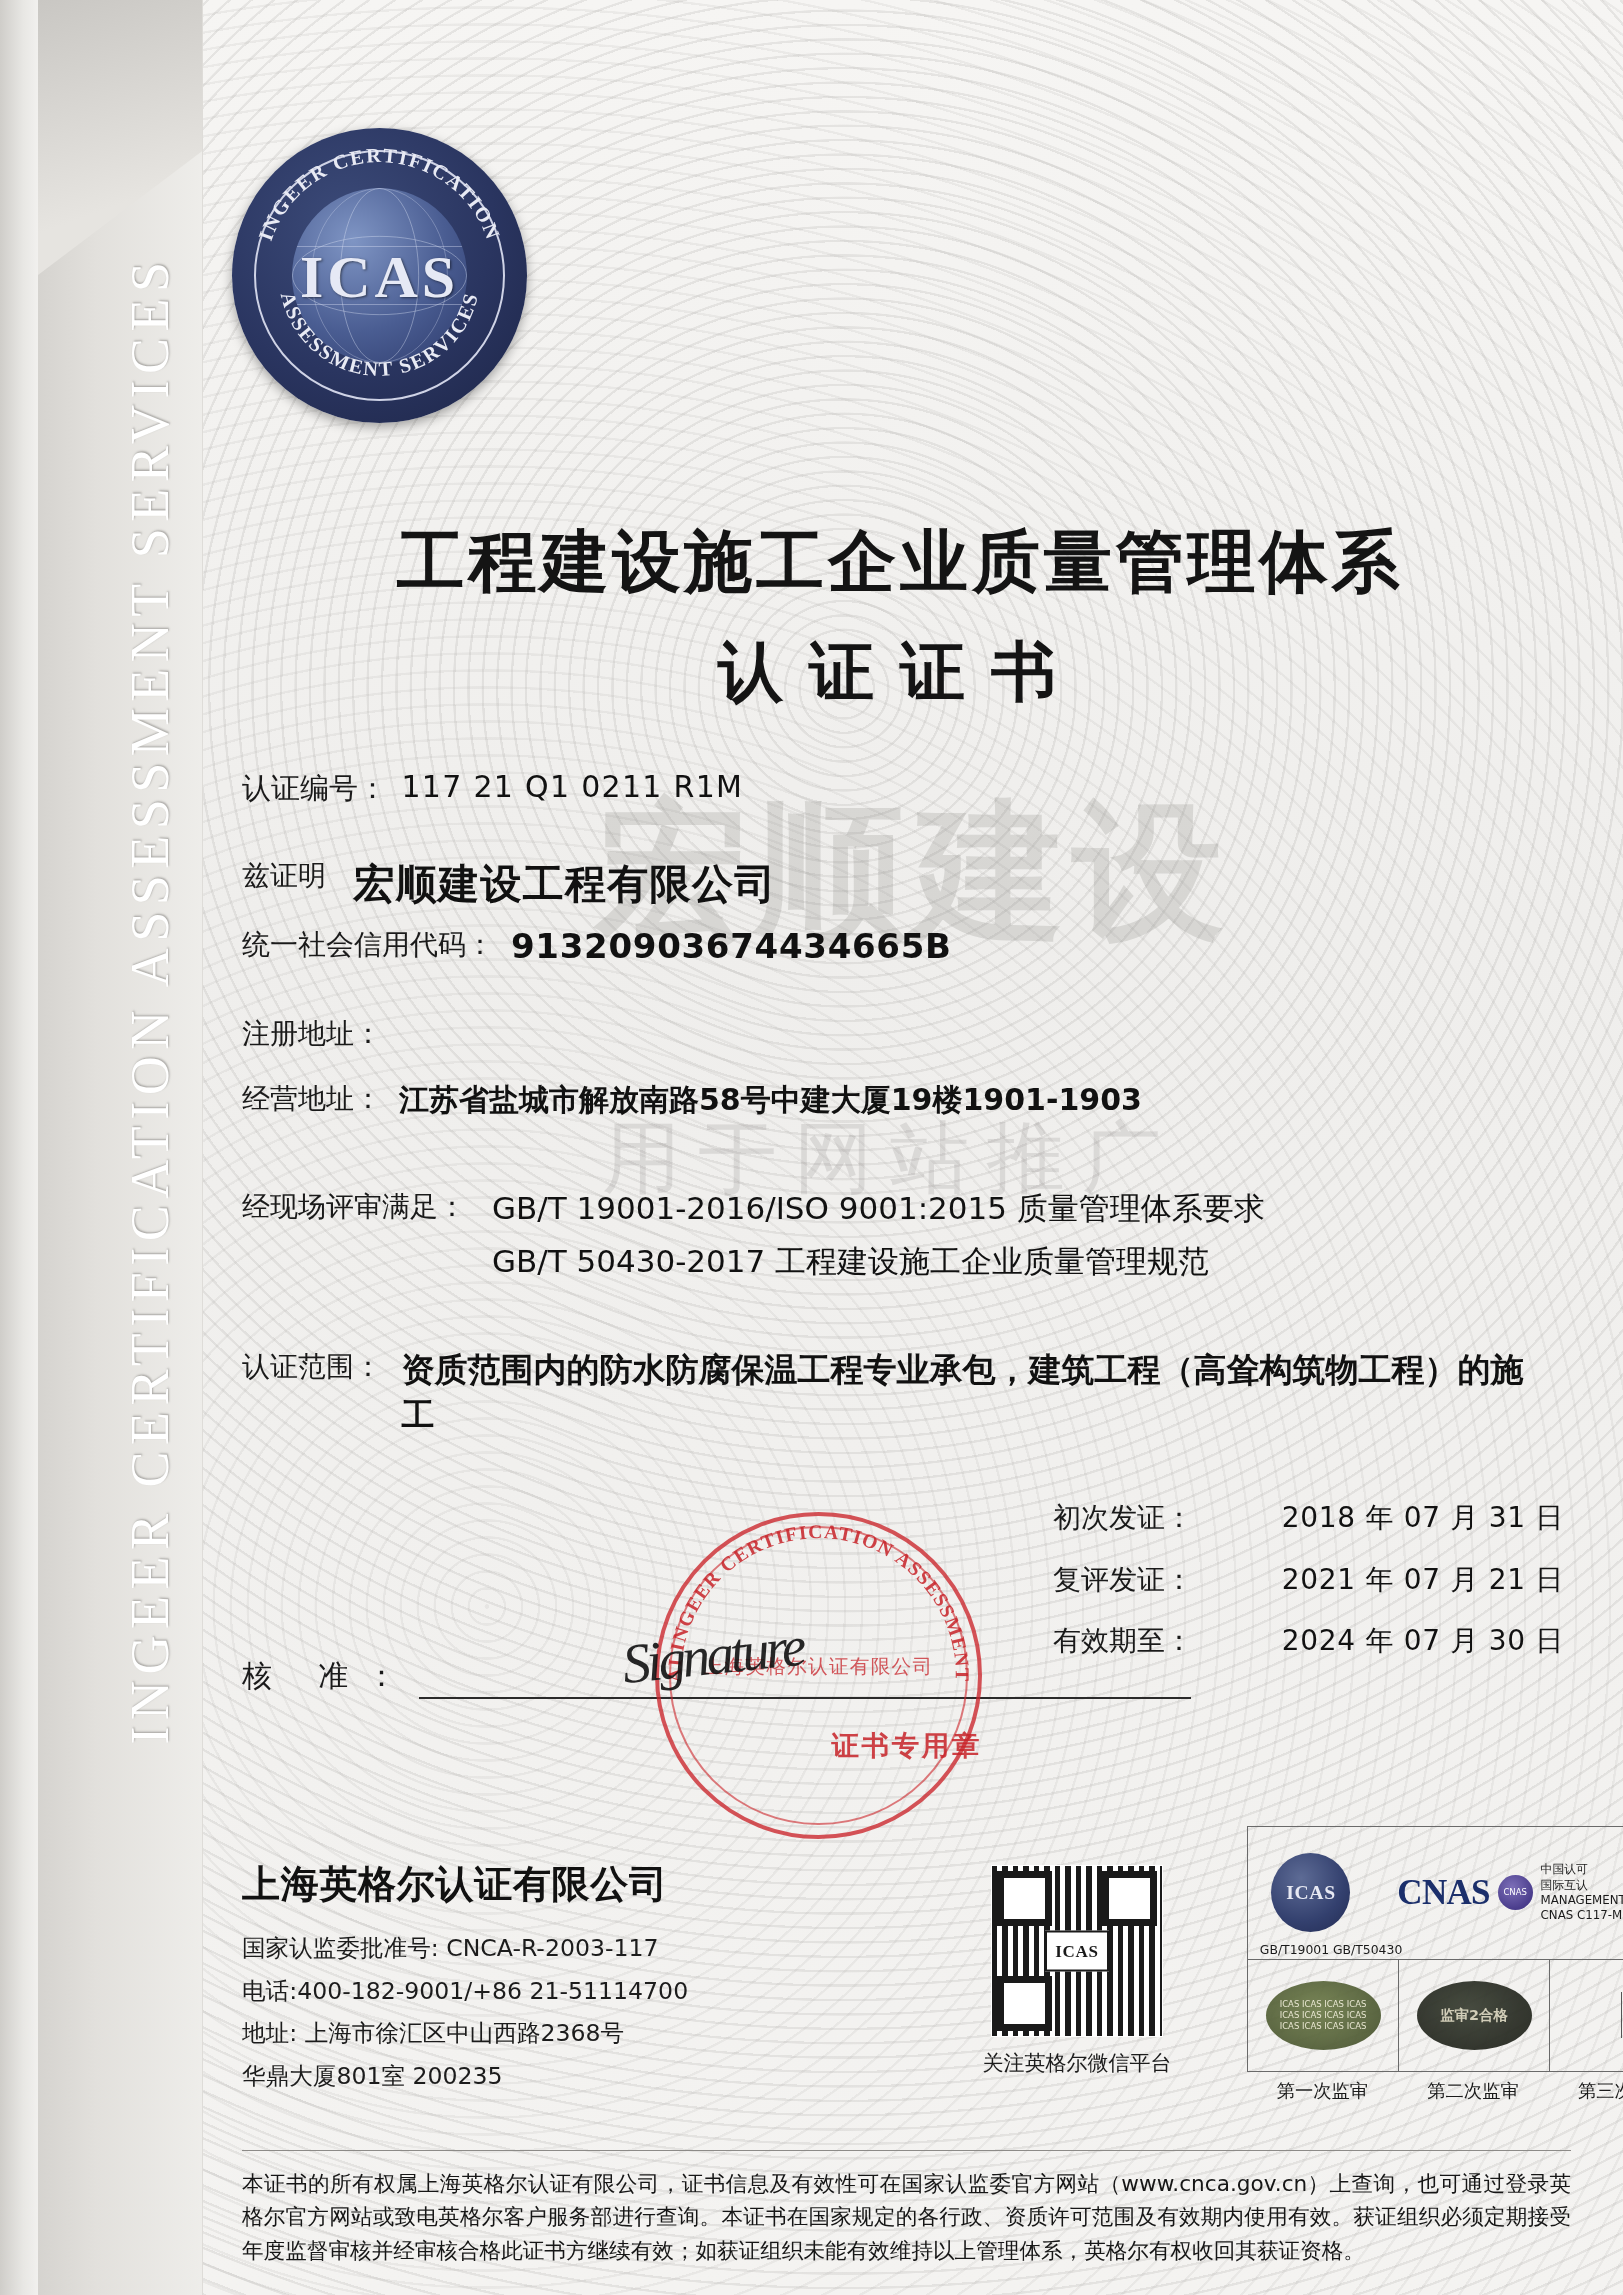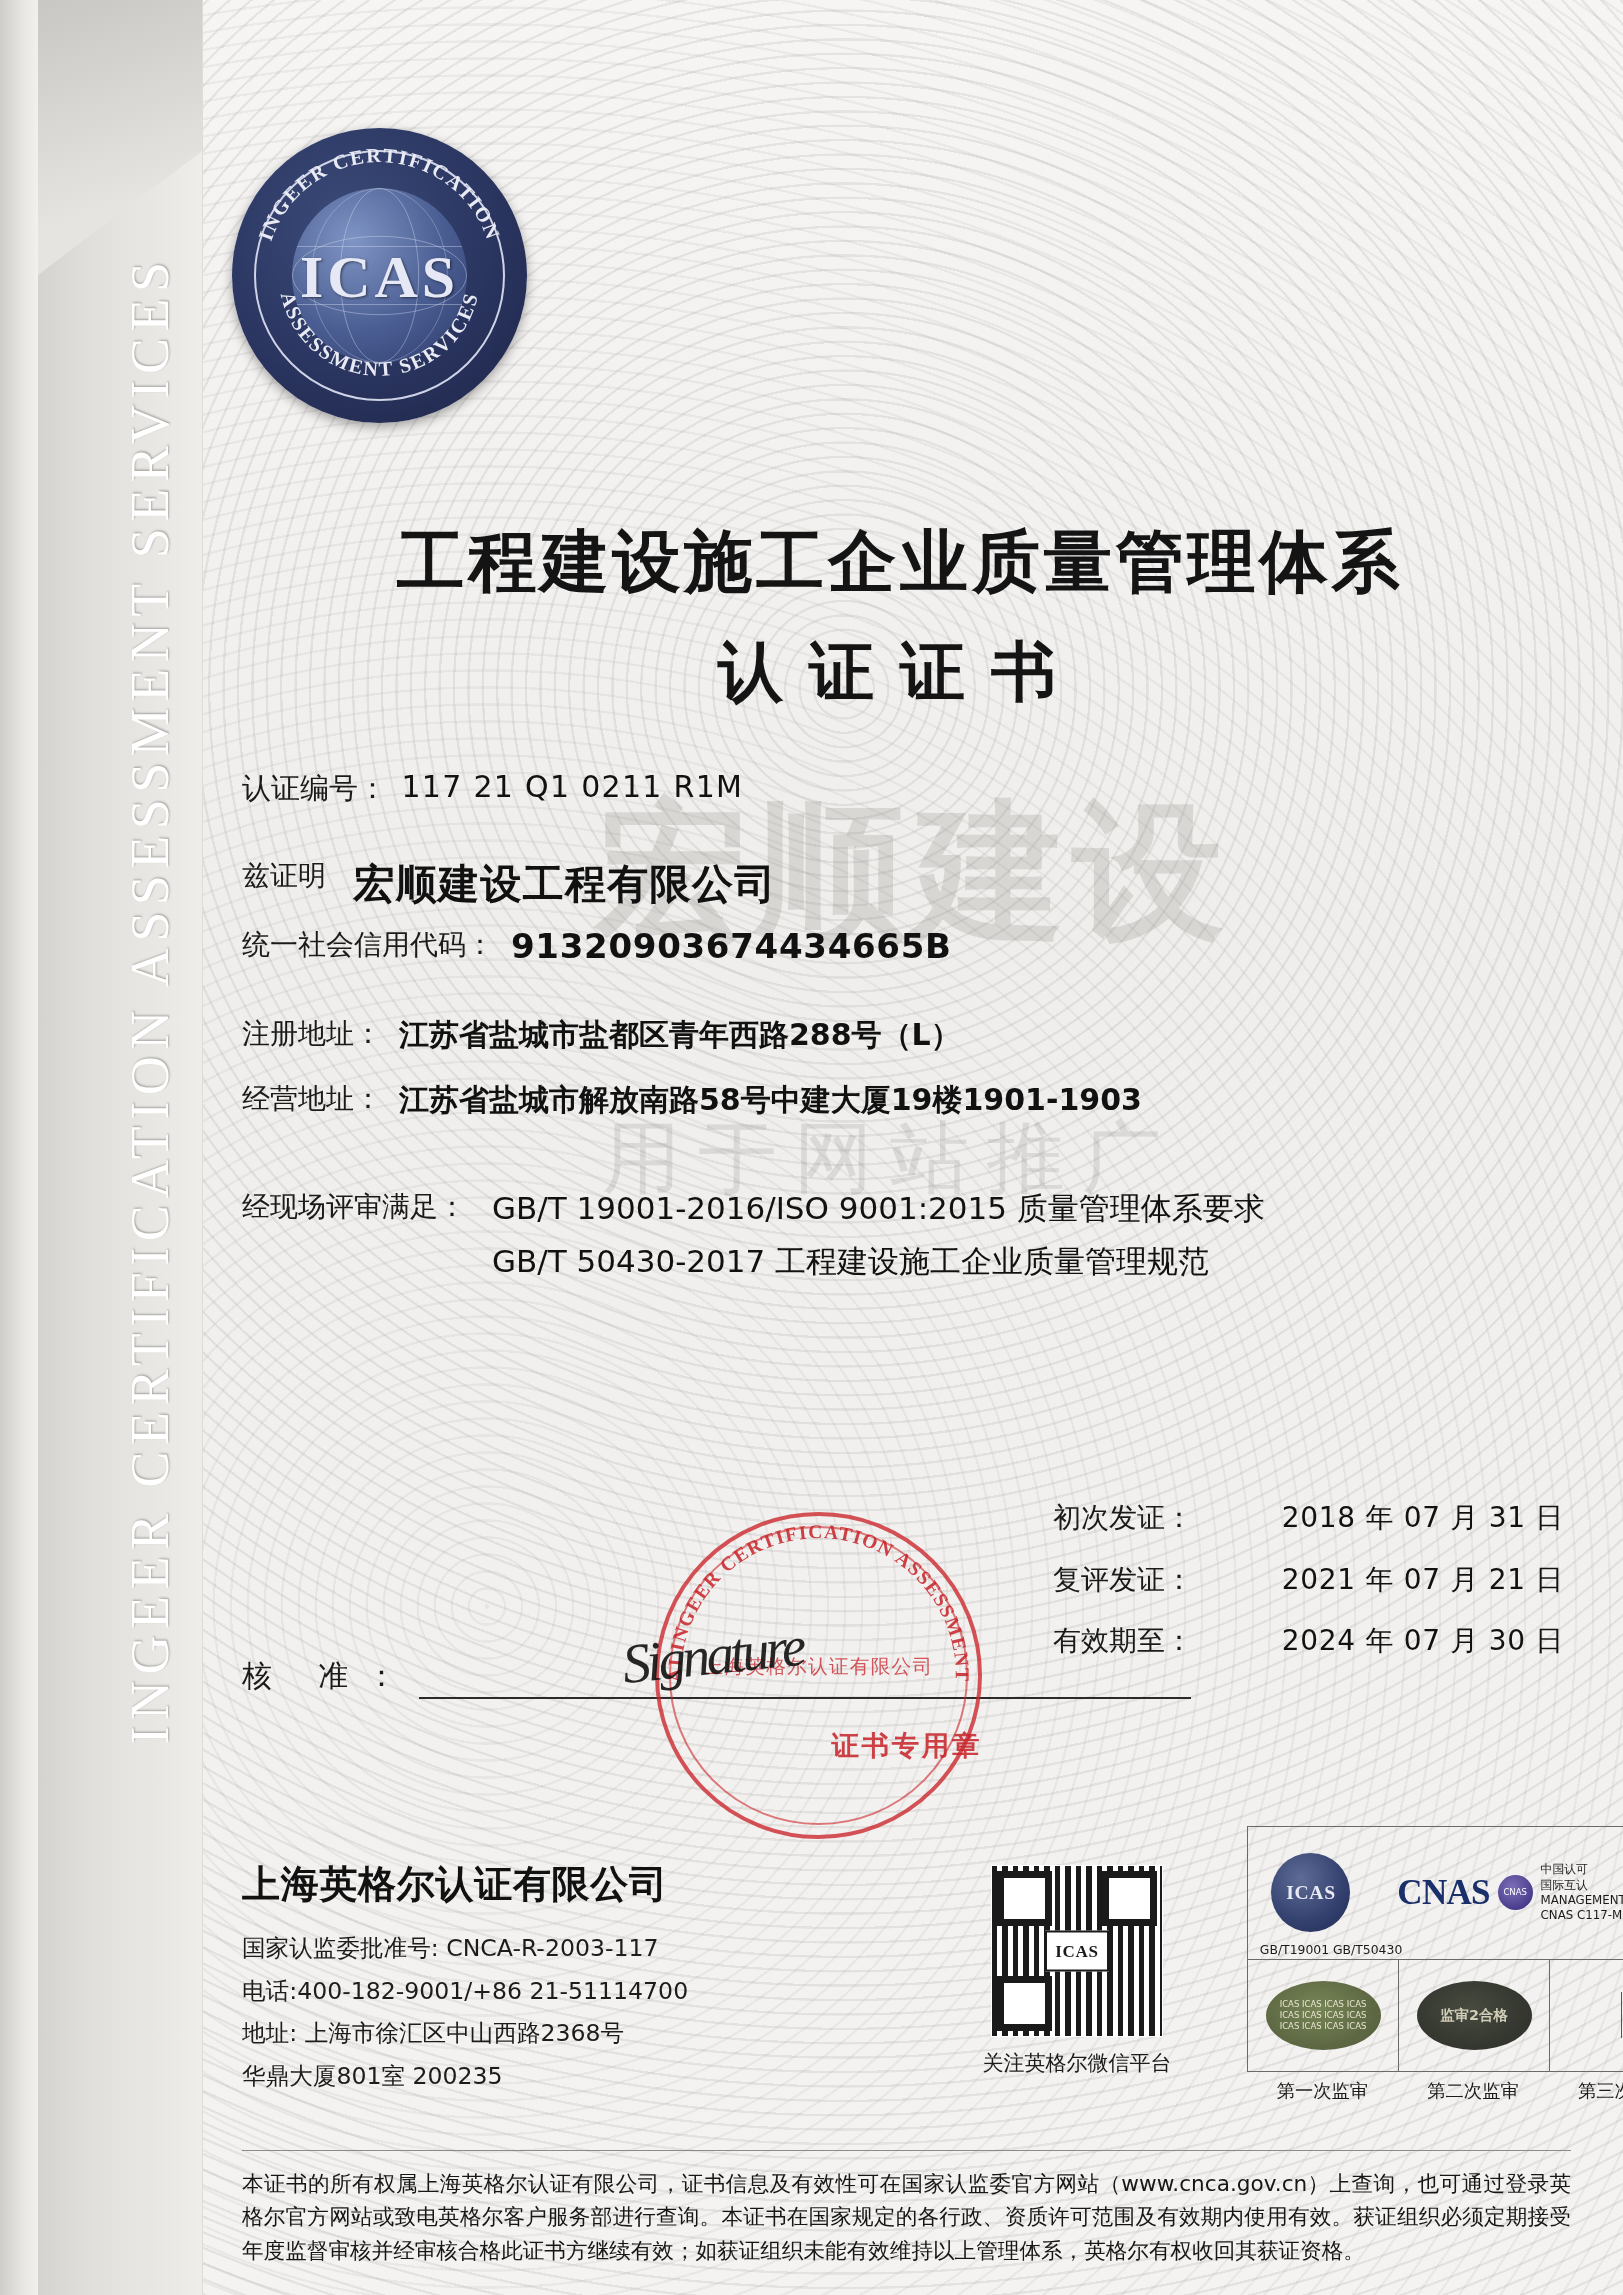--- a/index.html
+++ b/index.html
@@ -598,36 +598,39 @@
       <span class="val company">宏顺建设工程有限公司</span>
     </div>
 
     <div class="row" id="credit-row">
       <span class="lbl">统一社会信用代码：</span>
       <span class="val-reg">91320903674434665B</span>
     </div>
 
     <div class="row" id="reg-addr-row">
       <span class="lbl">注册地址：</span>
-      <span class="val-reg">江苏省盐城市盐都区青年西路288号（L）</span>
     </div>
 
     <div class="row" id="biz-addr-row">
       <span class="lbl">经营地址：</span>
       <span class="val-reg">江苏省盐城市解放南路58号中建大厦19楼1901-1903</span>
     </div>
 
     <div class="row" id="standards-row">
       <span class="lbl">经现场评审满足：</span>
       <span class="stack">
         <div class="std-line">GB/T 19001-2016/ISO 9001:2015 质量管理体系要求</div>
         <div class="std-line">GB/T 50430-2017 工程建设施工企业质量管理规范</div>
       </span>
     </div>
 
+    <div class="row" id="scope-row">
+      <span class="lbl">认证范围：</span>
+      <span class="scope-text">资质范围内的防水防腐保温工程专业承包，建筑工程（高耸构筑物工程）的施工</span>
+    </div>
 
     <div class="dates">
       <div class="date-row">
         <span class="date-label">初次发证：</span>
         <span class="date-value">2018 年 07 月 31 日</span>
       </div>
       <div class="date-row">
         <span class="date-label">复评发证：</span>
         <span class="date-value">2021 年 07 月 21 日</span>
       </div>

